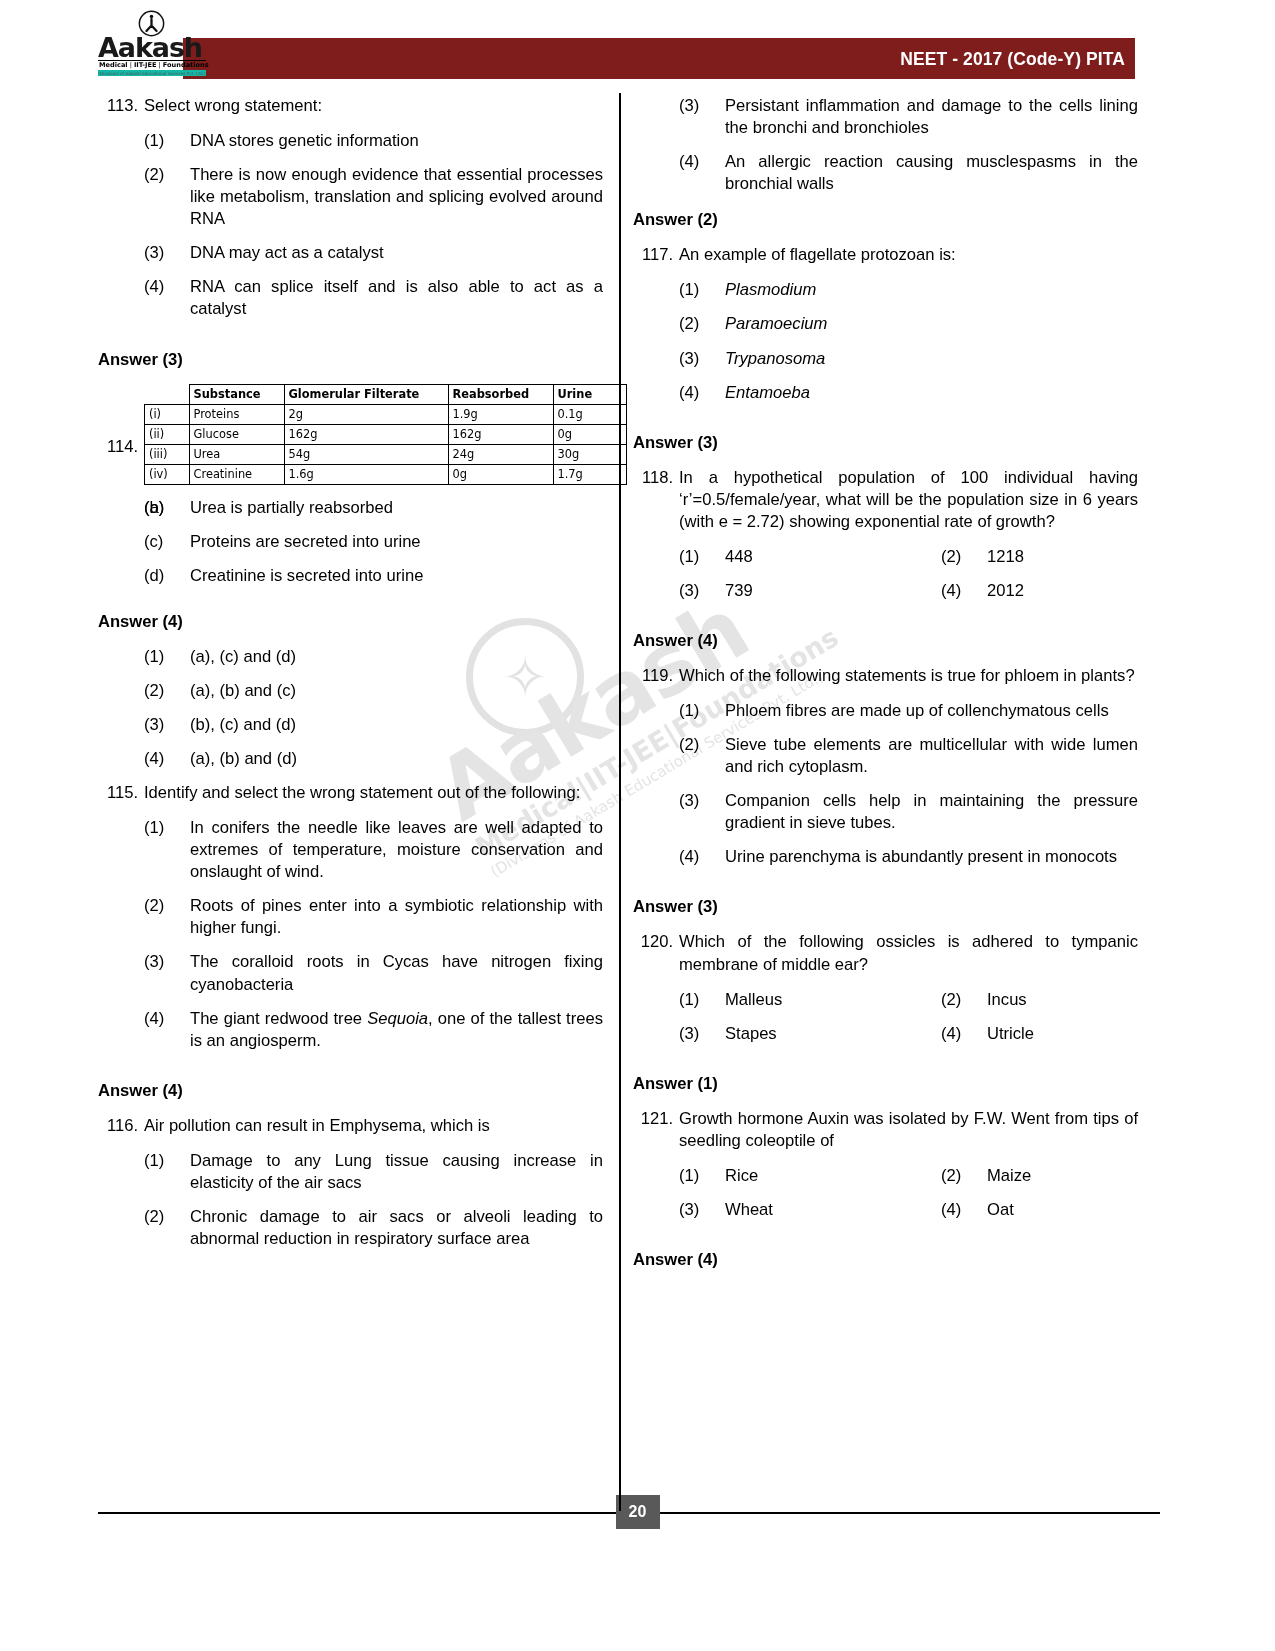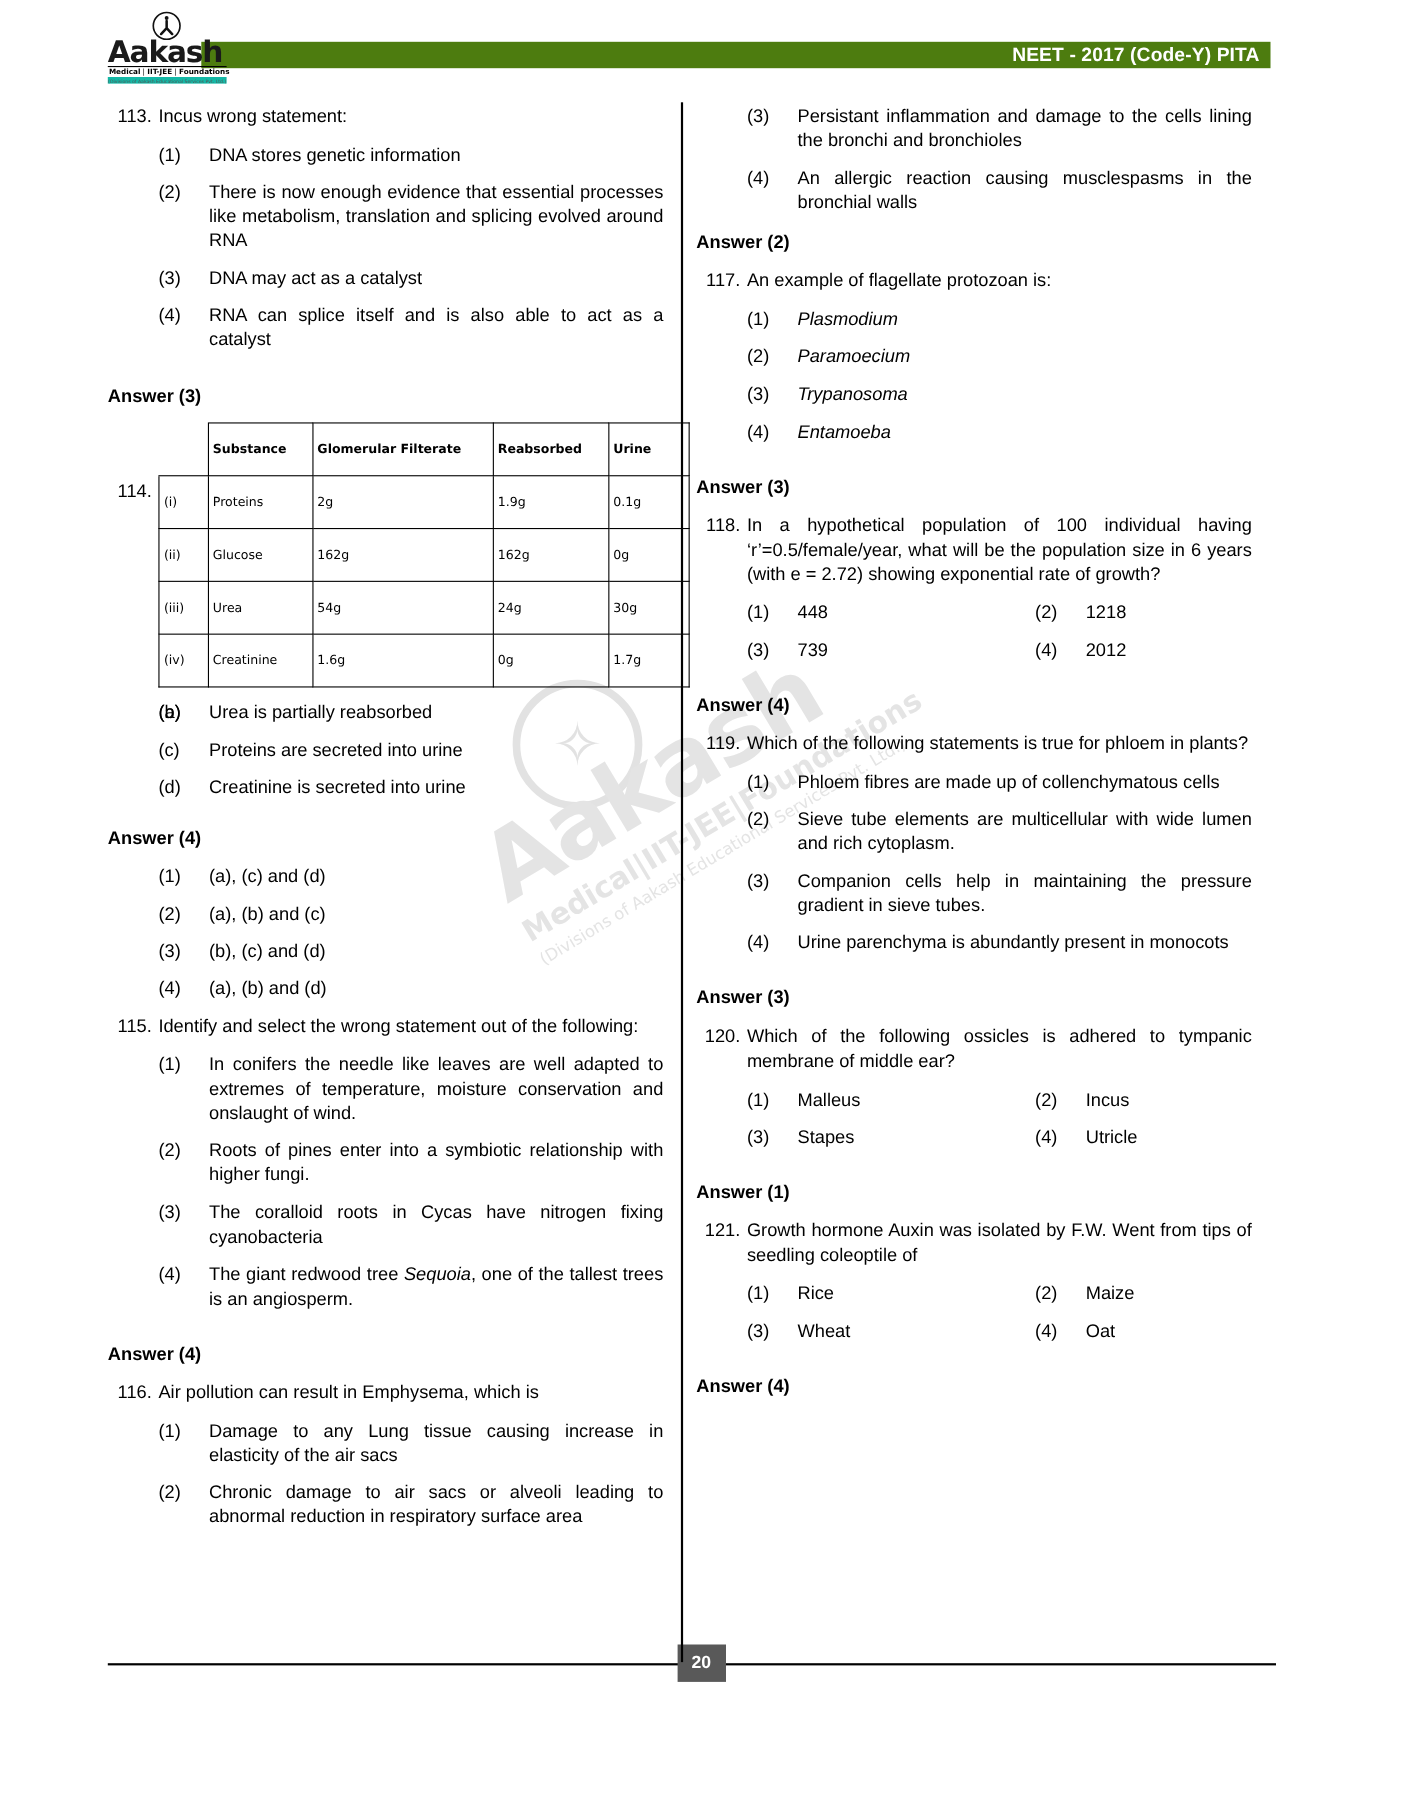--- a/index.html
+++ b/index.html
@@ -19,23 +19,23 @@
     background: #ffffff;
     overflow: hidden;
     box-sizing: border-box;
   }
 
   
   .header {
     position: absolute;
     top: 38px;
     left: 183px;
-    right: 120px;
-    height: 24px;
-    background: #4d7c0f;
+    right: 140px;
+    height: 41px;
+    background: #7f1d1d;
   }
   .header-title {
     position: absolute;
     right: 10px;
     top: 50%;
     transform: translateY(-50%);
     color: #ffffff;
     font-weight: bold;
     font-size: 17.5px;
     letter-spacing: 0.1px;
@@ -195,21 +195,21 @@
   }
   table.data {
     border-collapse: collapse;
     width: 437px;
     font-family: "DejaVu Sans", sans-serif;
     font-size: 11.4px;
     table-layout: fixed;
   }
   table.data td, table.data th {
     border: 1px solid #000;
-    padding: 15px 4px;
+    padding: 1px 4px;
     text-align: left;
     vertical-align: middle;
     height: 17px;
     line-height: 15px;
     font-weight: normal;
     overflow: hidden;
     white-space: nowrap;
   }
   table.data thead th { font-weight: bold; }
   table.data .c-idx  { width: 36px; }
@@ -324,21 +324,21 @@
     <div class="logo-word">Aakash</div>
     <div class="logo-sub"><span>Medical</span><span class="bar">|</span><span>IIT-JEE</span><span class="bar">|</span><span>Foundations</span></div>
     <div class="logo-fine">(Divisions of Aakash Educational Services Pvt. Ltd.)</div>
   </div>
 
   <div class="content above">
     <div class="divider"></div>
     <div class="col col-left" id="col-left">
         <div class="q">
           <span class="q-num">113.</span>
-          <div class="q-text">Incus wrong statement:</div>
+          <div class="q-text">Select wrong statement:</div>
         </div>
         <div class="opt">
           <span class="opt-lbl">(1)</span>
           <div class="opt-text">DNA stores genetic information</div>
         </div>
         <div class="opt">
           <span class="opt-lbl">(2)</span>
           <div class="opt-text">There is now enough evidence that essential processes like metabolism, translation and splicing evolved around RNA</div>
         </div>
         <div class="opt">

